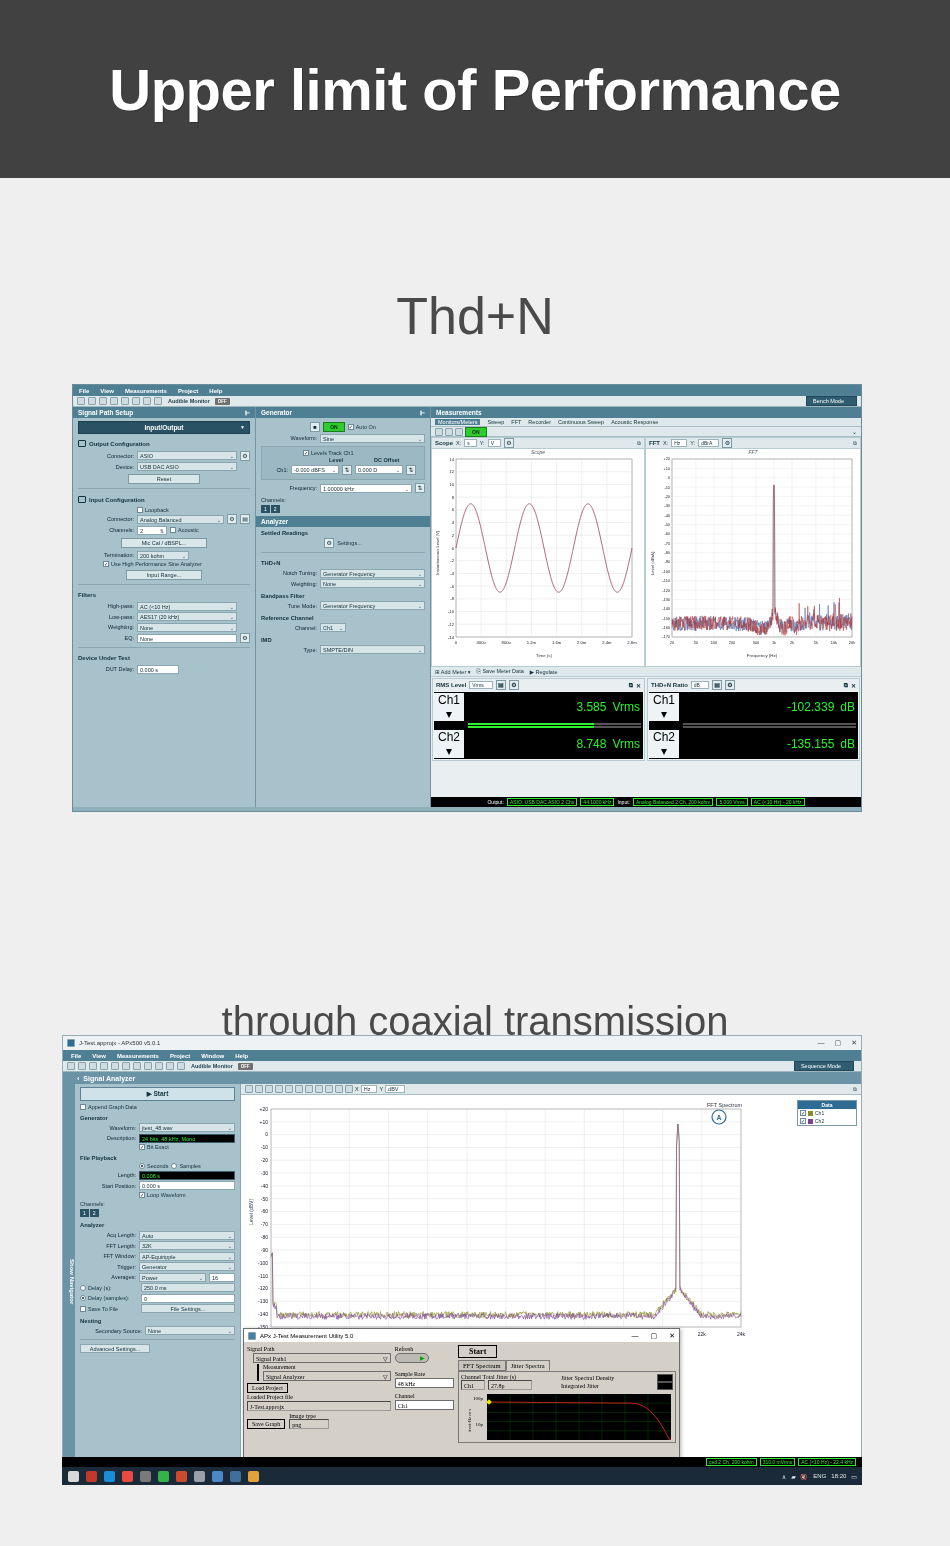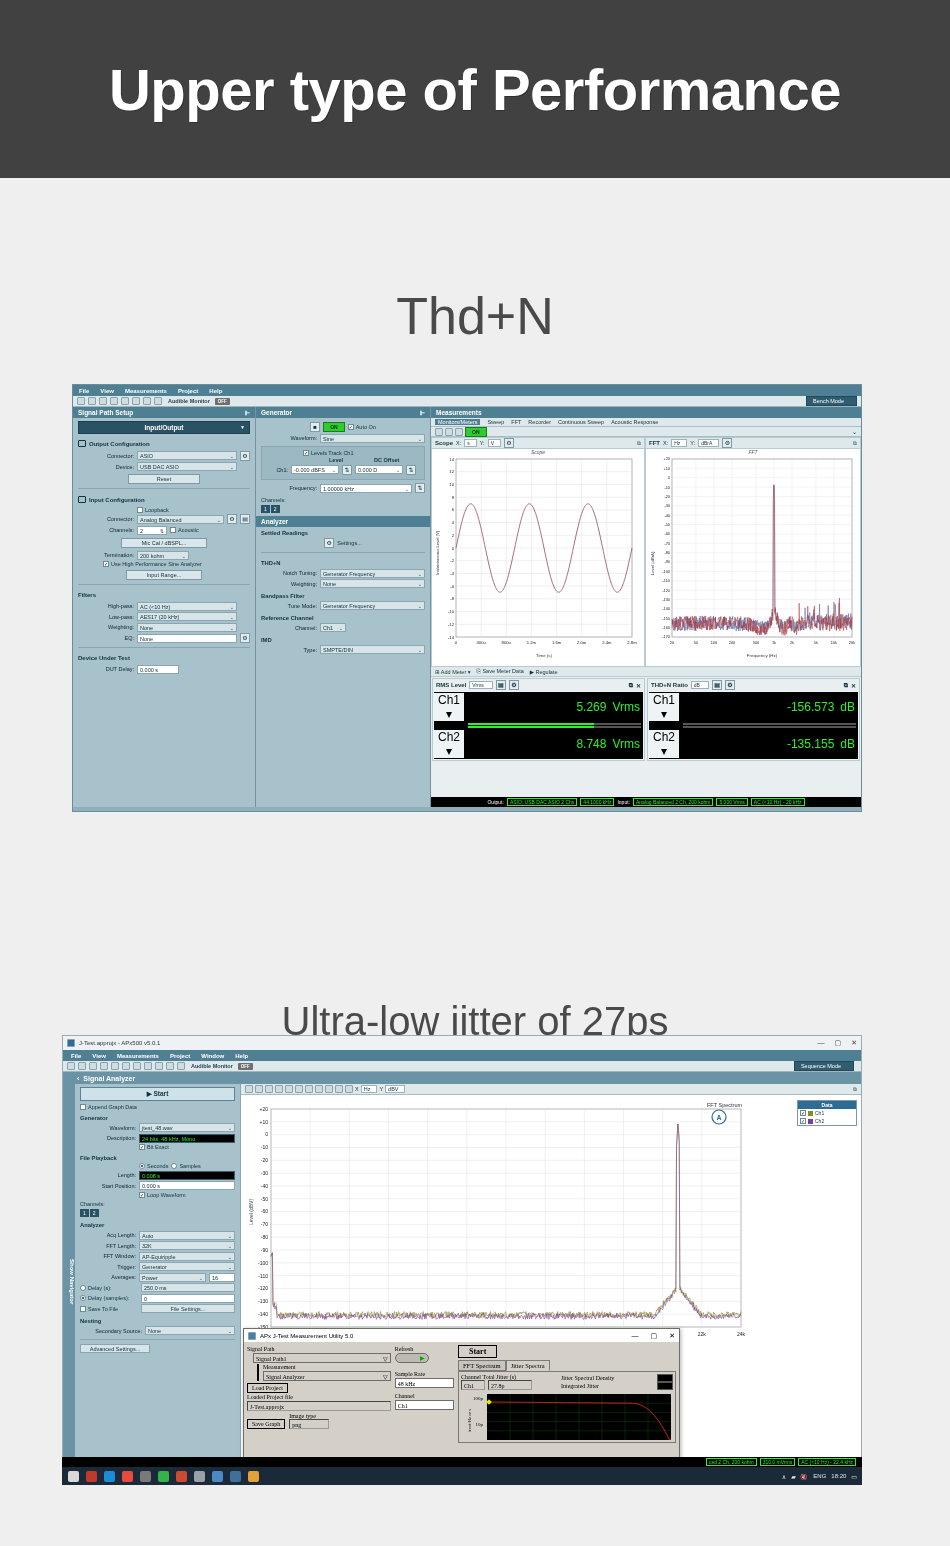--- a/index.html
+++ b/index.html
@@ -302,21 +302,21 @@
   .apx2-status {
     position:absolute; left:62px; top:1457px; width:800px; height:10px;
     background:#000; color:#2bf02b; font-size:5px; display:flex;
     align-items:center; justify-content:flex-end; gap:3px; padding-right:6px;
   }
 </style>
 </head>
 <body>
 
 <div class="hero">
-  <div class="hero-title">Upper type of Performance</div>
+  <div class="hero-title">Upper limit of Performance</div>
 </div>
 
 <div class="section-heading heading-thdn">Thd+N</div>
 
 <div class="apx1">
 
   <div class="menubar">
     <span>File</span>
     <span>View</span>
     <span>Measurements</span>
@@ -770,21 +770,21 @@
             <span>RMS Level</span>
             <span class="mu">Vrms</span>
             <span class="btn-sq">▤</span>
             <span class="btn-sq">⚙</span>
             <span class="mx">⧉</span>
             <span>✕</span>
           </div>
           <div class="meter-rows">
             <div class="meter-row">
               <span class="meter-ch"><span>Ch1</span> ▾</span>
-              <span class="meter-val"><span>5.269</span><span class="un">Vrms</span></span>
+              <span class="meter-val"><span>3.585</span><span class="un">Vrms</span></span>
             </div>
             <div class="meter-graph">
               <div class="mg-line green"></div>
               <div class="mg-line green"></div>
             </div>
             <div class="meter-row">
               <span class="meter-ch"><span>Ch2</span> ▾</span>
               <span class="meter-val"><span>8.748</span><span class="un">Vrms</span></span>
             </div>
           </div>
@@ -795,21 +795,21 @@
             <span>THD+N Ratio</span>
             <span class="mu">dB</span>
             <span class="btn-sq">▤</span>
             <span class="btn-sq">⚙</span>
             <span class="mx">⧉</span>
             <span>✕</span>
           </div>
           <div class="meter-rows">
             <div class="meter-row">
               <span class="meter-ch"><span>Ch1</span> ▾</span>
-              <span class="meter-val"><span>-156.573</span><span class="un">dB</span></span>
+              <span class="meter-val"><span>-102.339</span><span class="un">dB</span></span>
             </div>
             <div class="meter-graph">
               <div class="mg-line"></div>
               <div class="mg-line"></div>
             </div>
             <div class="meter-row">
               <span class="meter-ch"><span>Ch2</span> ▾</span>
               <span class="meter-val"><span>-135.155</span><span class="un">dB</span></span>
             </div>
           </div>
@@ -823,21 +823,20 @@
         <span class="k">Input:</span>
         <span class="sb-chip">Analog Balanced 2 Ch, 200 kohm</span>
         <span class="sb-chip">5.000 Vrms</span>
         <span class="sb-chip">AC (&lt;10 Hz) - 20 kHz</span>
       </div>
     </div>
   </div>
 </div>
 
 <div class="section-heading heading-jitter" style="position:absolute; left:0; top:898px; width:950px;">
-  <div>Ultra-low jitter of 27ps</div>
   <div>through coaxial transmission</div>
 </div>
 
 <div class="apx2">
   <div class="win-title">
     <span class="tb-icon" style="background:#2f6c93"></span>
     <span>J-Test.approjx - APx500 v5.0.1</span>
     <span class="wbtns">
       <span>—</span>
       <span>▢</span>

